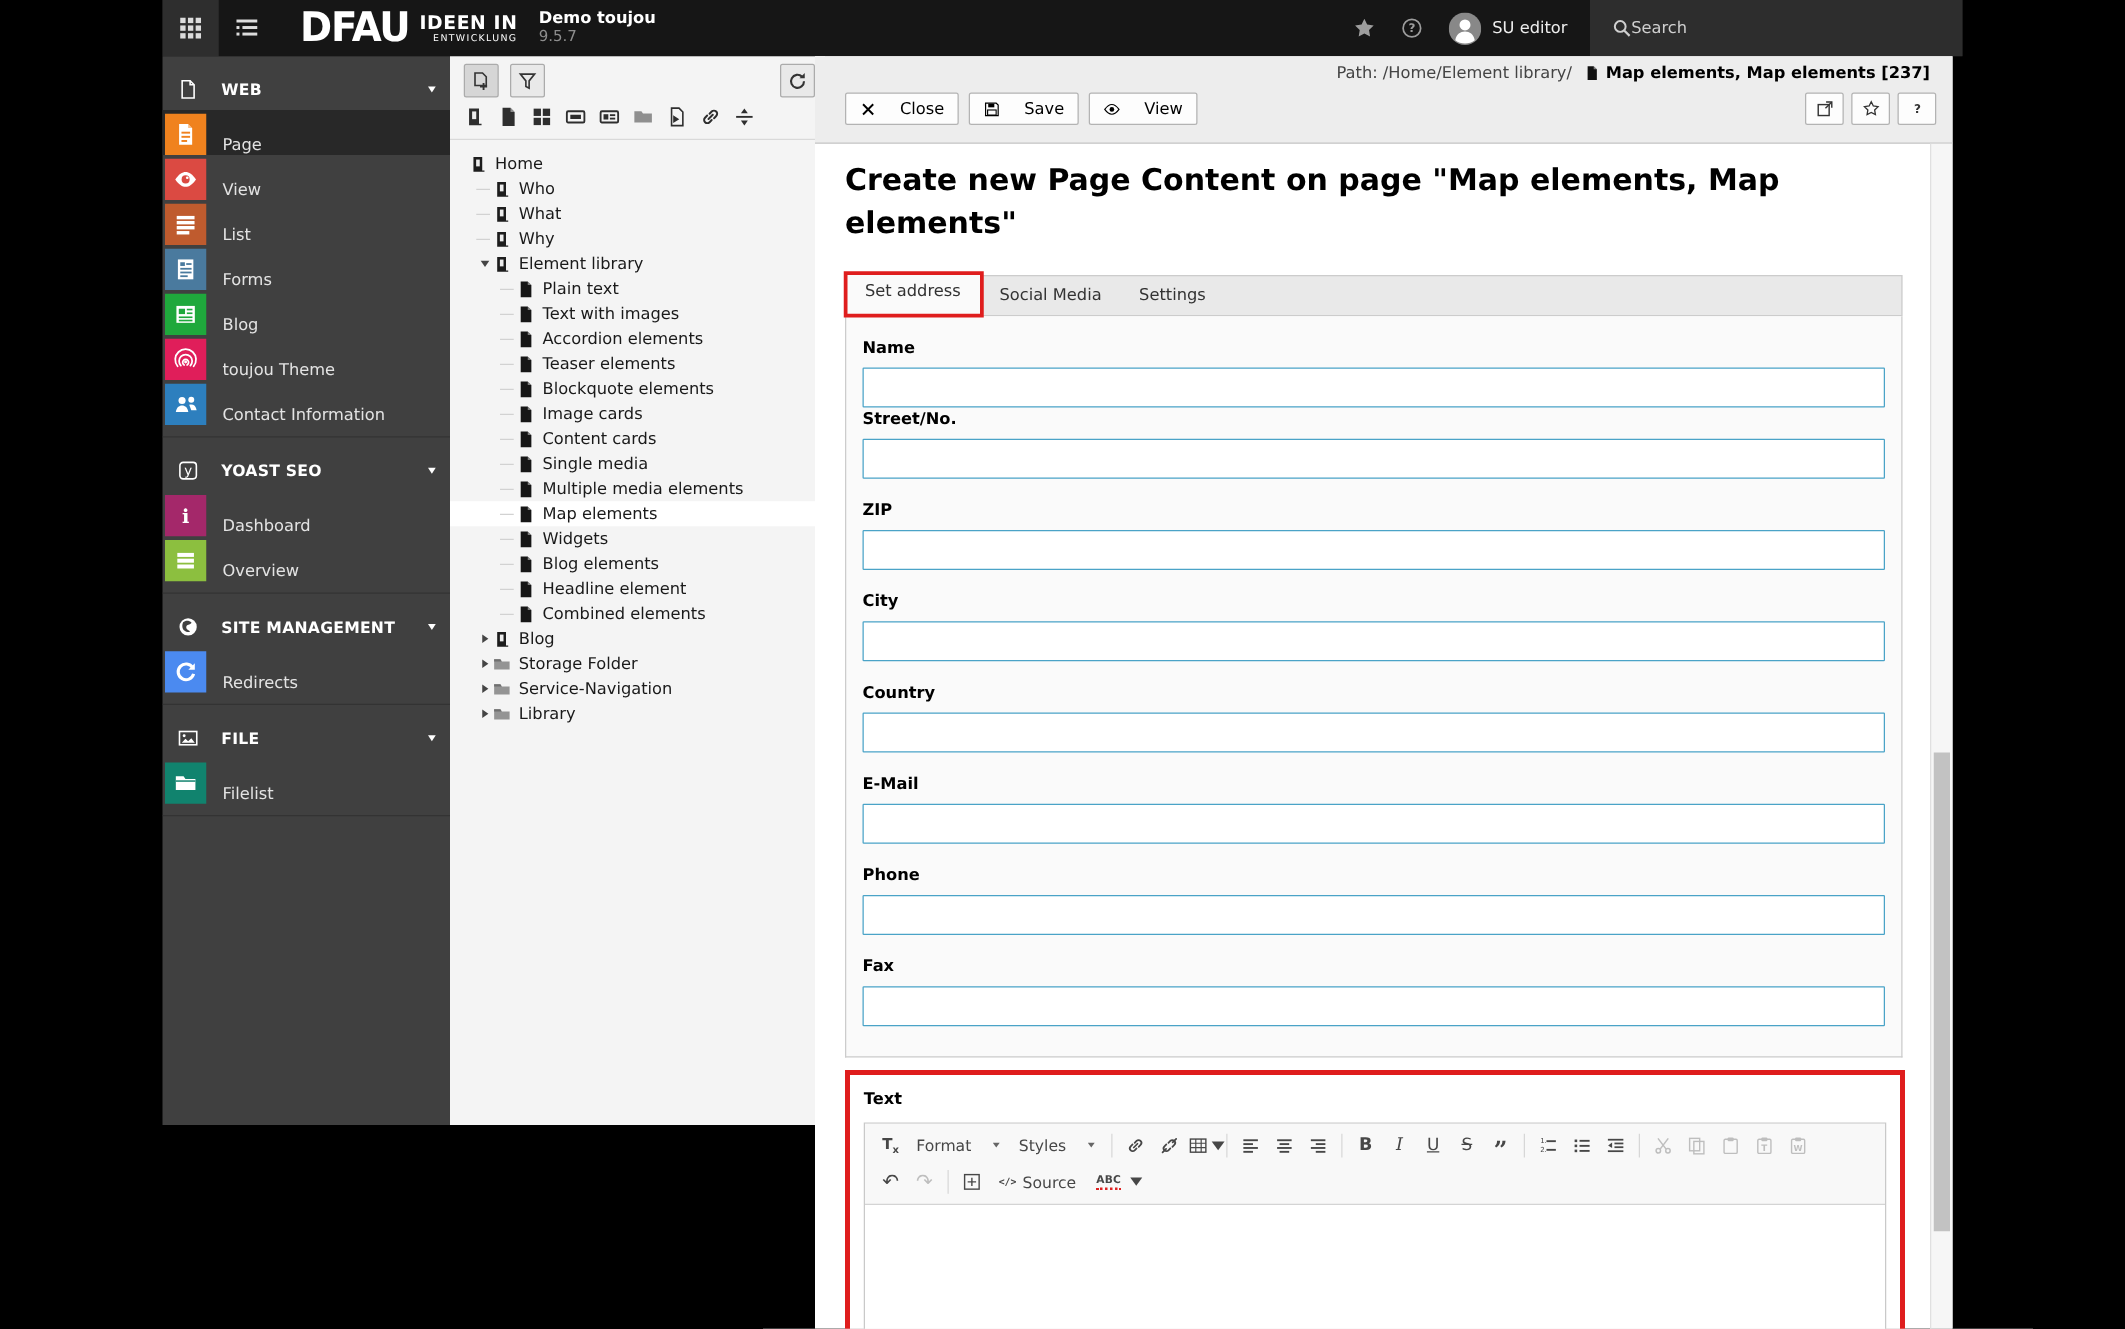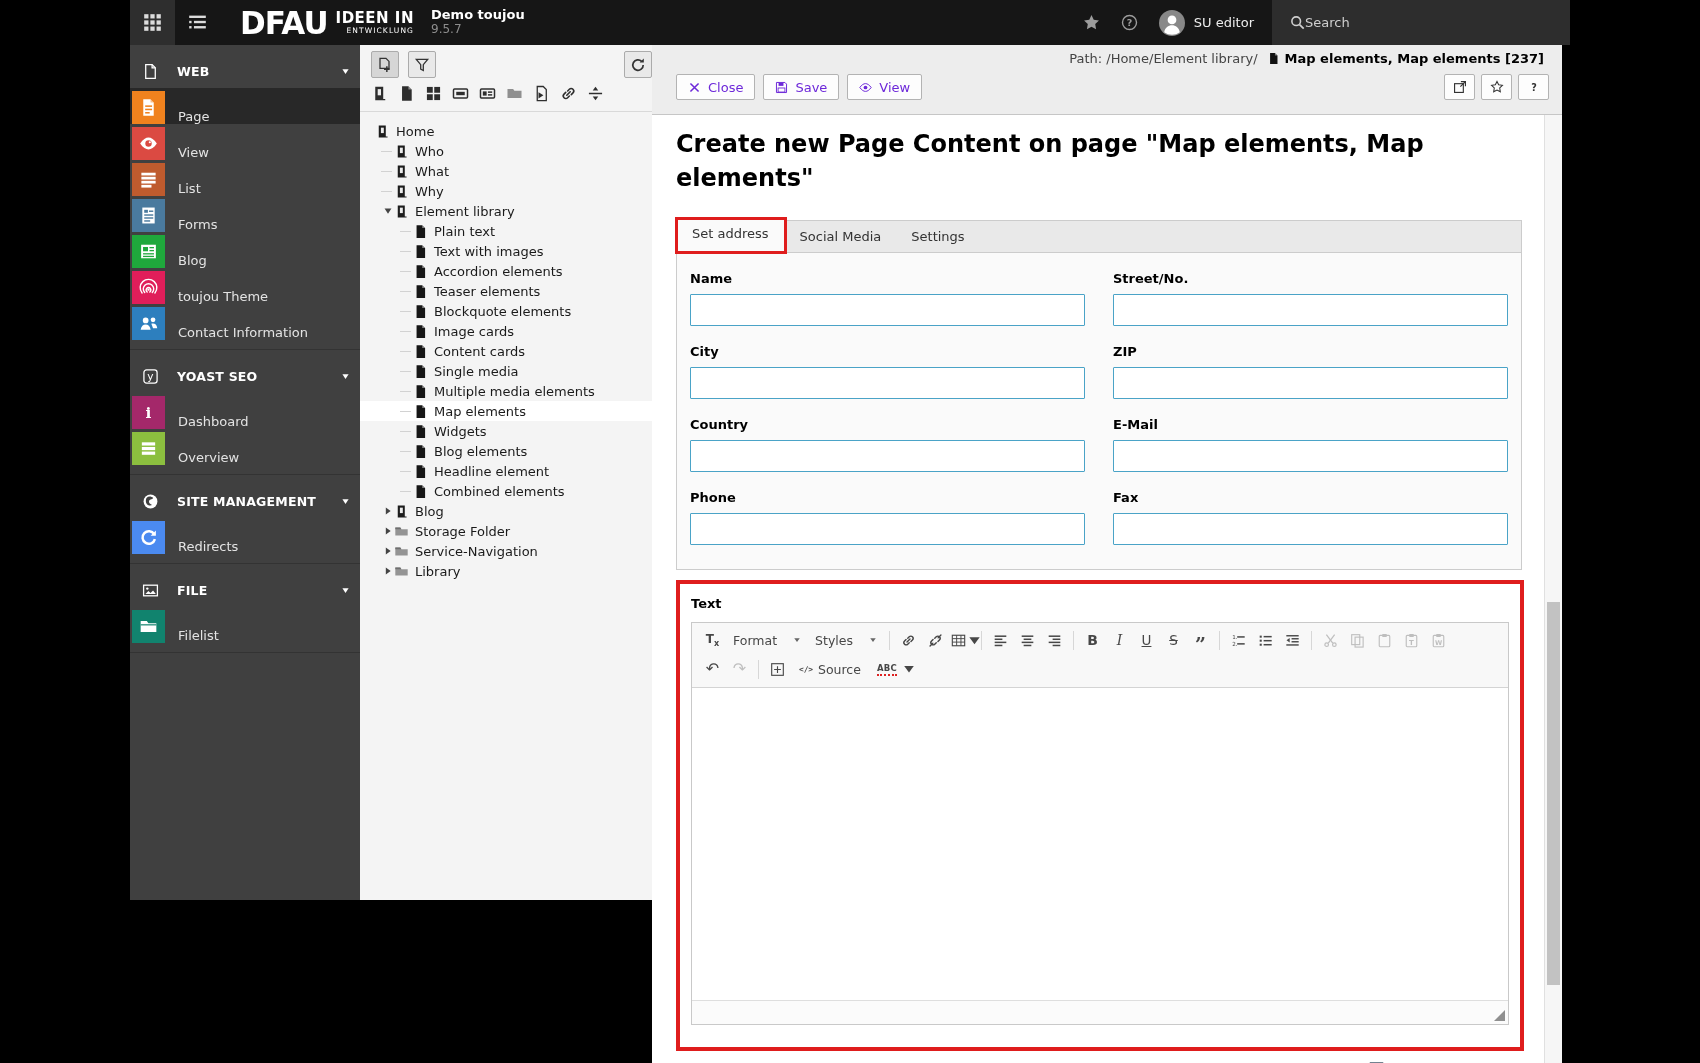--- a/index.html
+++ b/index.html
@@ -84,42 +84,42 @@
   .contentarea { position:absolute; left:522px; top:45px; width:910px; height:1018px; background:#fff; }
   .docheader { height:70px; background:#ededed; border-bottom:1px solid #c6c6c6; padding-top:6px; }
   .dh-path { text-align:right; padding-right:18px; font-size:13px; color:#444;
              display:flex; justify-content:flex-end; align-items:center; gap:5px; }
   .dh-path b { color:#000; }
   .dh-path .pgico { width:13px; height:13px; color:#111; margin-left:4px; }
   .dh-path .pgico svg { width:13px; height:13px; }
   .dh-row { display:flex; justify-content:space-between; align-items:center; margin-top:8px;
             padding:0 13px 0 24px; }
   .dh-btns { display:flex; gap:8px; }
-  .btn { display:inline-flex; align-items:center; gap:7px; height:26px; padding:12px 11px;
+  .btn { display:inline-flex; align-items:center; gap:19px; height:26px; padding:12px 11px;
          background:#fdfdfd; border:1px solid #b3b3b3; border-radius:2px; font-size:13px;
-         color:#6d28d9; cursor:pointer; font-family:inherit; }
+         color:#000000; cursor:pointer; font-family:inherit; }
   .btn svg { width:13px; height:13px; }
   .dh-tools { display:flex; gap:6px; }
   .toolbtn { width:31px; height:26px; background:#fdfdfd; border:1px solid #b3b3b3; border-radius:2px;
              display:flex; align-items:center; justify-content:center; color:#333; cursor:pointer;
              font-size:13px; font-weight:bold; }
   .toolbtn svg { width:14px; height:14px; }
 
   .docbody { position:relative; height:1056px; overflow:hidden; }
   h1.pagetitle { margin:13px 0 0 24px; font-size:24px; font-weight:600; color:#000; line-height:1.4; }
 
   .tabs { display:flex; align-items:flex-end; margin:25px 0 0 24px; width:846px;
           background:#e9e9e9; border:1px solid #ccc; border-bottom:1px solid #ccc; height:33px; }
   .tab { padding:7px 15px 8px; font-size:13px; color:#333; cursor:pointer; }
   .tab.active { background:#fafafa; height:33px; border-right:1px solid #ccc; font-weight:normal; }
   .tab.annotated { outline:3px solid var(--red); outline-offset:-1px; }
 
   .formpanel { width:846px; margin-left:24px; background:#fafafa; border:1px solid #ccc;
                border-top:none; padding:16px 13px 24px; display:grid;
-               grid-template-columns:1fr 1fr; column-gap:28px; }
+               grid-template-columns:1fr; column-gap:28px; }
   .ffield label { display:block; font-weight:bold; font-size:13px; color:#000; margin:18px 0 8px; }
   .ffield:nth-child(-n+2) label { margin-top:2px; }
   .ffield input { width:100%; height:32px; border:1px solid #4aa3c7; background:#fff;
                   padding:0 8px; font-size:13px; font-family:inherit; border-radius:1px; }
 
   .textsection { width:848px; margin:10px 0 2px 24px; border:4px solid var(--red); background:#fff;
                  padding:12px 11px 22px; }
   .ts-label { font-weight:bold; font-size:13px; color:#000; }
   .editor { border:1px solid #c9c9c9; margin-top:11px; }
   .ed-toolbar { background:#f8f8f8; border-bottom:1px solid #d4d4d4; padding:5px 7px 6px; }
@@ -870,22 +870,22 @@
 
       <div class="tabs" id="tabs">
           <div class="tab active annotated">Set address</div>
           <div class="tab">Social Media</div>
           <div class="tab">Settings</div>
         </div>
 
       <div class="formpanel" id="formpanel">
           <div class="ffield"><label>Name</label><input type="text" style=""></div>
           <div class="ffield"><label>Street/No.</label><input type="text" style=""></div>
+          <div class="ffield"><label>ZIP</label><input type="text" style=""></div>
           <div class="ffield"><label>City</label><input type="text" style=""></div>
-          <div class="ffield"><label>ZIP</label><input type="text" style=""></div>
           <div class="ffield"><label>Country</label><input type="text" style=""></div>
           <div class="ffield"><label>E-Mail</label><input type="text" style=""></div>
           <div class="ffield"><label>Phone</label><input type="text" style=""></div>
           <div class="ffield"><label>Fax</label><input type="text" style=""></div>
         </div>
 
       <section class="textsection">
         <div class="ts-label">Text</div>
         <div class="editor">
           <div class="ed-toolbar" id="edtb">

